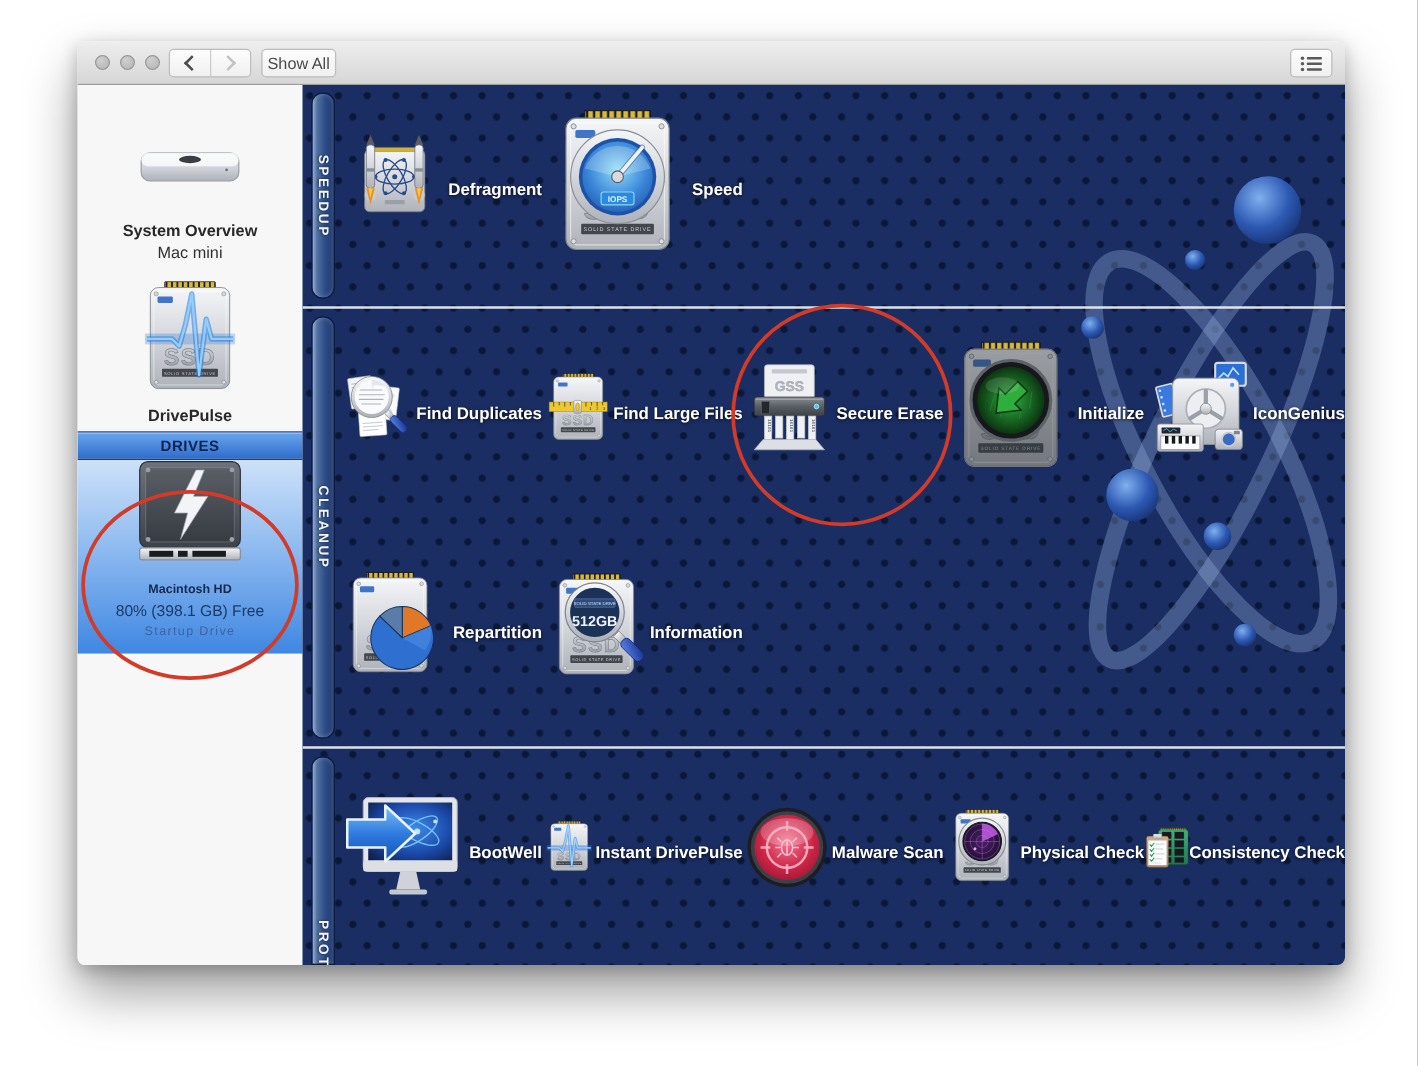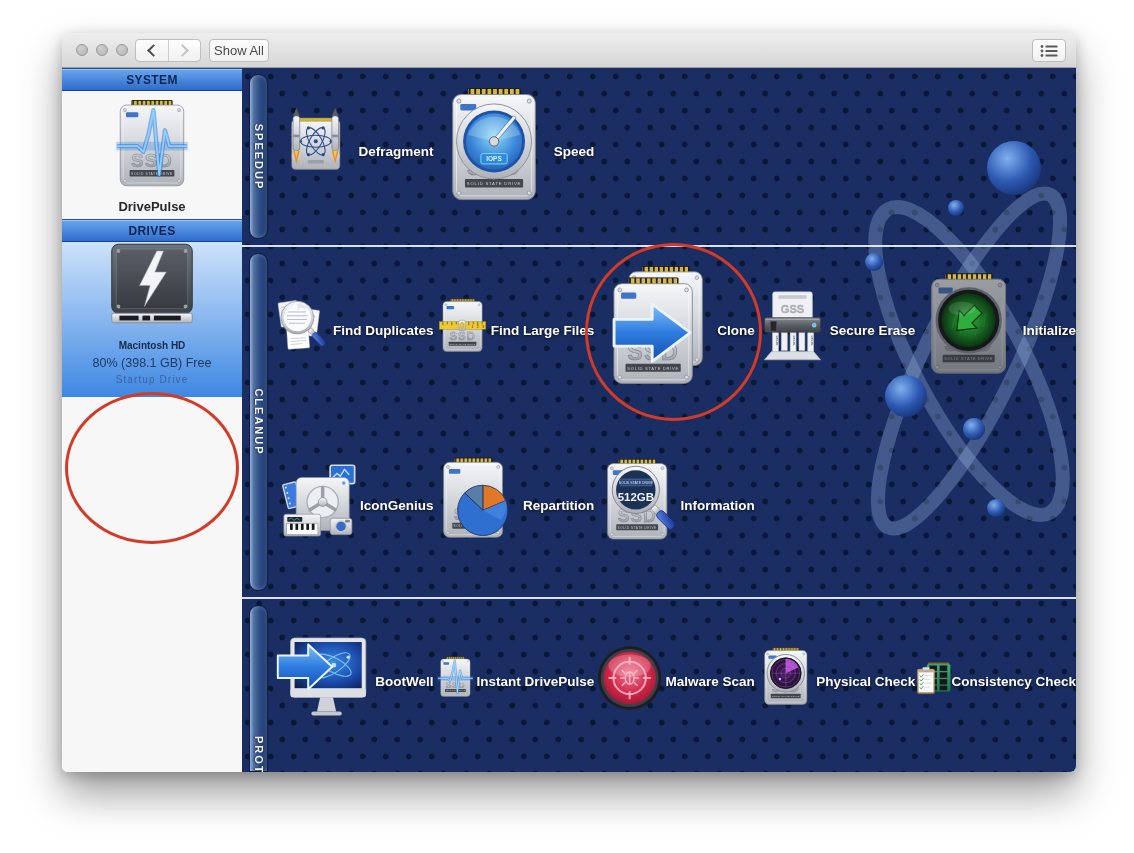--- a/index.html
+++ b/index.html
@@ -241,22 +241,34 @@
         <circle cx="2" cy="11.5" r="1.4"></circle>
             <rect x="5.5" y="10.5" width="12" height="2" rx=".6"></rect>
           </g>
       </svg>
     </div>
   </div>
 
   <div class="content">
 
     <div class="sidebar">
-      <div class="side-header">SYSTEM</div>
-
+
+      <div class="side-item si-overview">
+        <div class="icon-wrap">
+          <svg width="82" height="34" viewBox="0 0 84 34">
+            <rect x="2" y="7" width="80" height="23" rx="7" fill="url(#silverV)" stroke="#9aa0a6"></rect>
+            <rect x="2" y="7" width="80" height="11" rx="5.5" fill="#fbfcfd" opacity=".8"></rect>
+            <ellipse cx="42" cy="12.5" rx="9" ry="3" fill="#3a3d42"></ellipse>
+            <circle cx="72" cy="21" r="1.1" fill="#6a6e74"></circle>
+            <line x1="6" y1="26" x2="78" y2="26" stroke="#b9bdc3" stroke-width="1"></line>
+          </svg>
+        </div>
+        <div class="si-title">System Overview</div>
+        <div class="si-sub">Mac mini</div>
+      </div>
 
       <div class="side-item si-pulse">
         <div class="icon-wrap">
           <svg width="76" height="88" viewBox="0 0 100 122">
             <use href="#sym-ssd" width="100" height="122"></use>
             <rect x="0" y="58" width="100" height="12" fill="#2a7ae0" opacity=".28"></rect>
             <polyline points="2,64 30,64 38,72 45,48 52,14 60,104 68,42 74,64 98,64" fill="none" stroke="#2a7ae0" stroke-width="6" stroke-linejoin="round" opacity=".55"></polyline>
             <polyline points="2,64 30,64 38,72 45,48 52,14 60,104 68,42 74,64 98,64" fill="none" stroke="#8fd0ff" stroke-width="2.5" stroke-linejoin="round"></polyline>
           </svg>
         </div>
@@ -436,28 +448,20 @@
                 <text x="84" y="66.5" font-family="Liberation Sans, sans-serif" font-size="8" fill="#3a3418">1</text>
                 <text x="96" y="66.5" font-family="Liberation Sans, sans-serif" font-size="8" fill="#3a3418">2</text>
                 <text x="108" y="66.5" font-family="Liberation Sans, sans-serif" font-size="8" fill="#3a3418">3</text>
                 <rect x="56" y="49" width="14" height="23" rx="3" fill="url(#silverV)" stroke="#82868e"></rect>
                 <ellipse cx="63" cy="60.5" rx="3.4" ry="7" fill="#ecc832" stroke="#a8901e"></ellipse>
               </svg>
               <span class="tile-label">Find Large Files</span>
             </div>
             <div class="tile">
               <svg class="ticon" width="122" height="122" viewBox="0 0 128 128">
-                <use href="#sym-ssd" x="30" y="0" width="88" height="107"></use>
-                <use href="#sym-ssd" x="14" y="12" width="94" height="114"></use>
-                <polygon points="20,56 60,56 60,40 100,70 60,100 60,84 20,84" fill="url(#arrowBlue)" stroke="#eaf4ff" stroke-width="3" stroke-linejoin="round"></polygon>
-              </svg>
-              <span class="tile-label">Clone</span>
-            </div>
-            <div class="tile">
-              <svg class="ticon" width="122" height="122" viewBox="0 0 128 128">
                 <rect x="30" y="4" width="68" height="48" rx="4" fill="#eef0f3" stroke="#b4b8be"></rect>
                 <rect x="40" y="10" width="48" height="6" rx="1" fill="#c4c8ce"></rect>
                 <text x="64" y="40" text-anchor="middle" font-family="Liberation Sans, sans-serif" font-size="19" font-weight="bold" fill="#b2b6be" stroke="#9aa0a8" stroke-width=".5">GSS</text>
                 <rect x="16" y="48" width="96" height="26" rx="4" fill="url(#shredG)" stroke="#2c2f34"></rect>
                 <line x1="18" y1="51" x2="110" y2="51" stroke="rgba(255,255,255,.35)" stroke-width="1.5"></line>
                 <rect x="26" y="54" width="11" height="17" fill="#24272c" stroke="#5a5e64"></rect>
                 <circle cx="101" cy="61" r="3.2" fill="#4ac8f4" stroke="#cdeefc" stroke-width="1"></circle>
                 <g>
                   <rect x="30" y="74" width="10" height="34" fill="#eef0f3" stroke="#c2c6cc"></rect>
                   <rect x="45" y="74" width="10" height="30" fill="#eef0f3" stroke="#c2c6cc"></rect>

